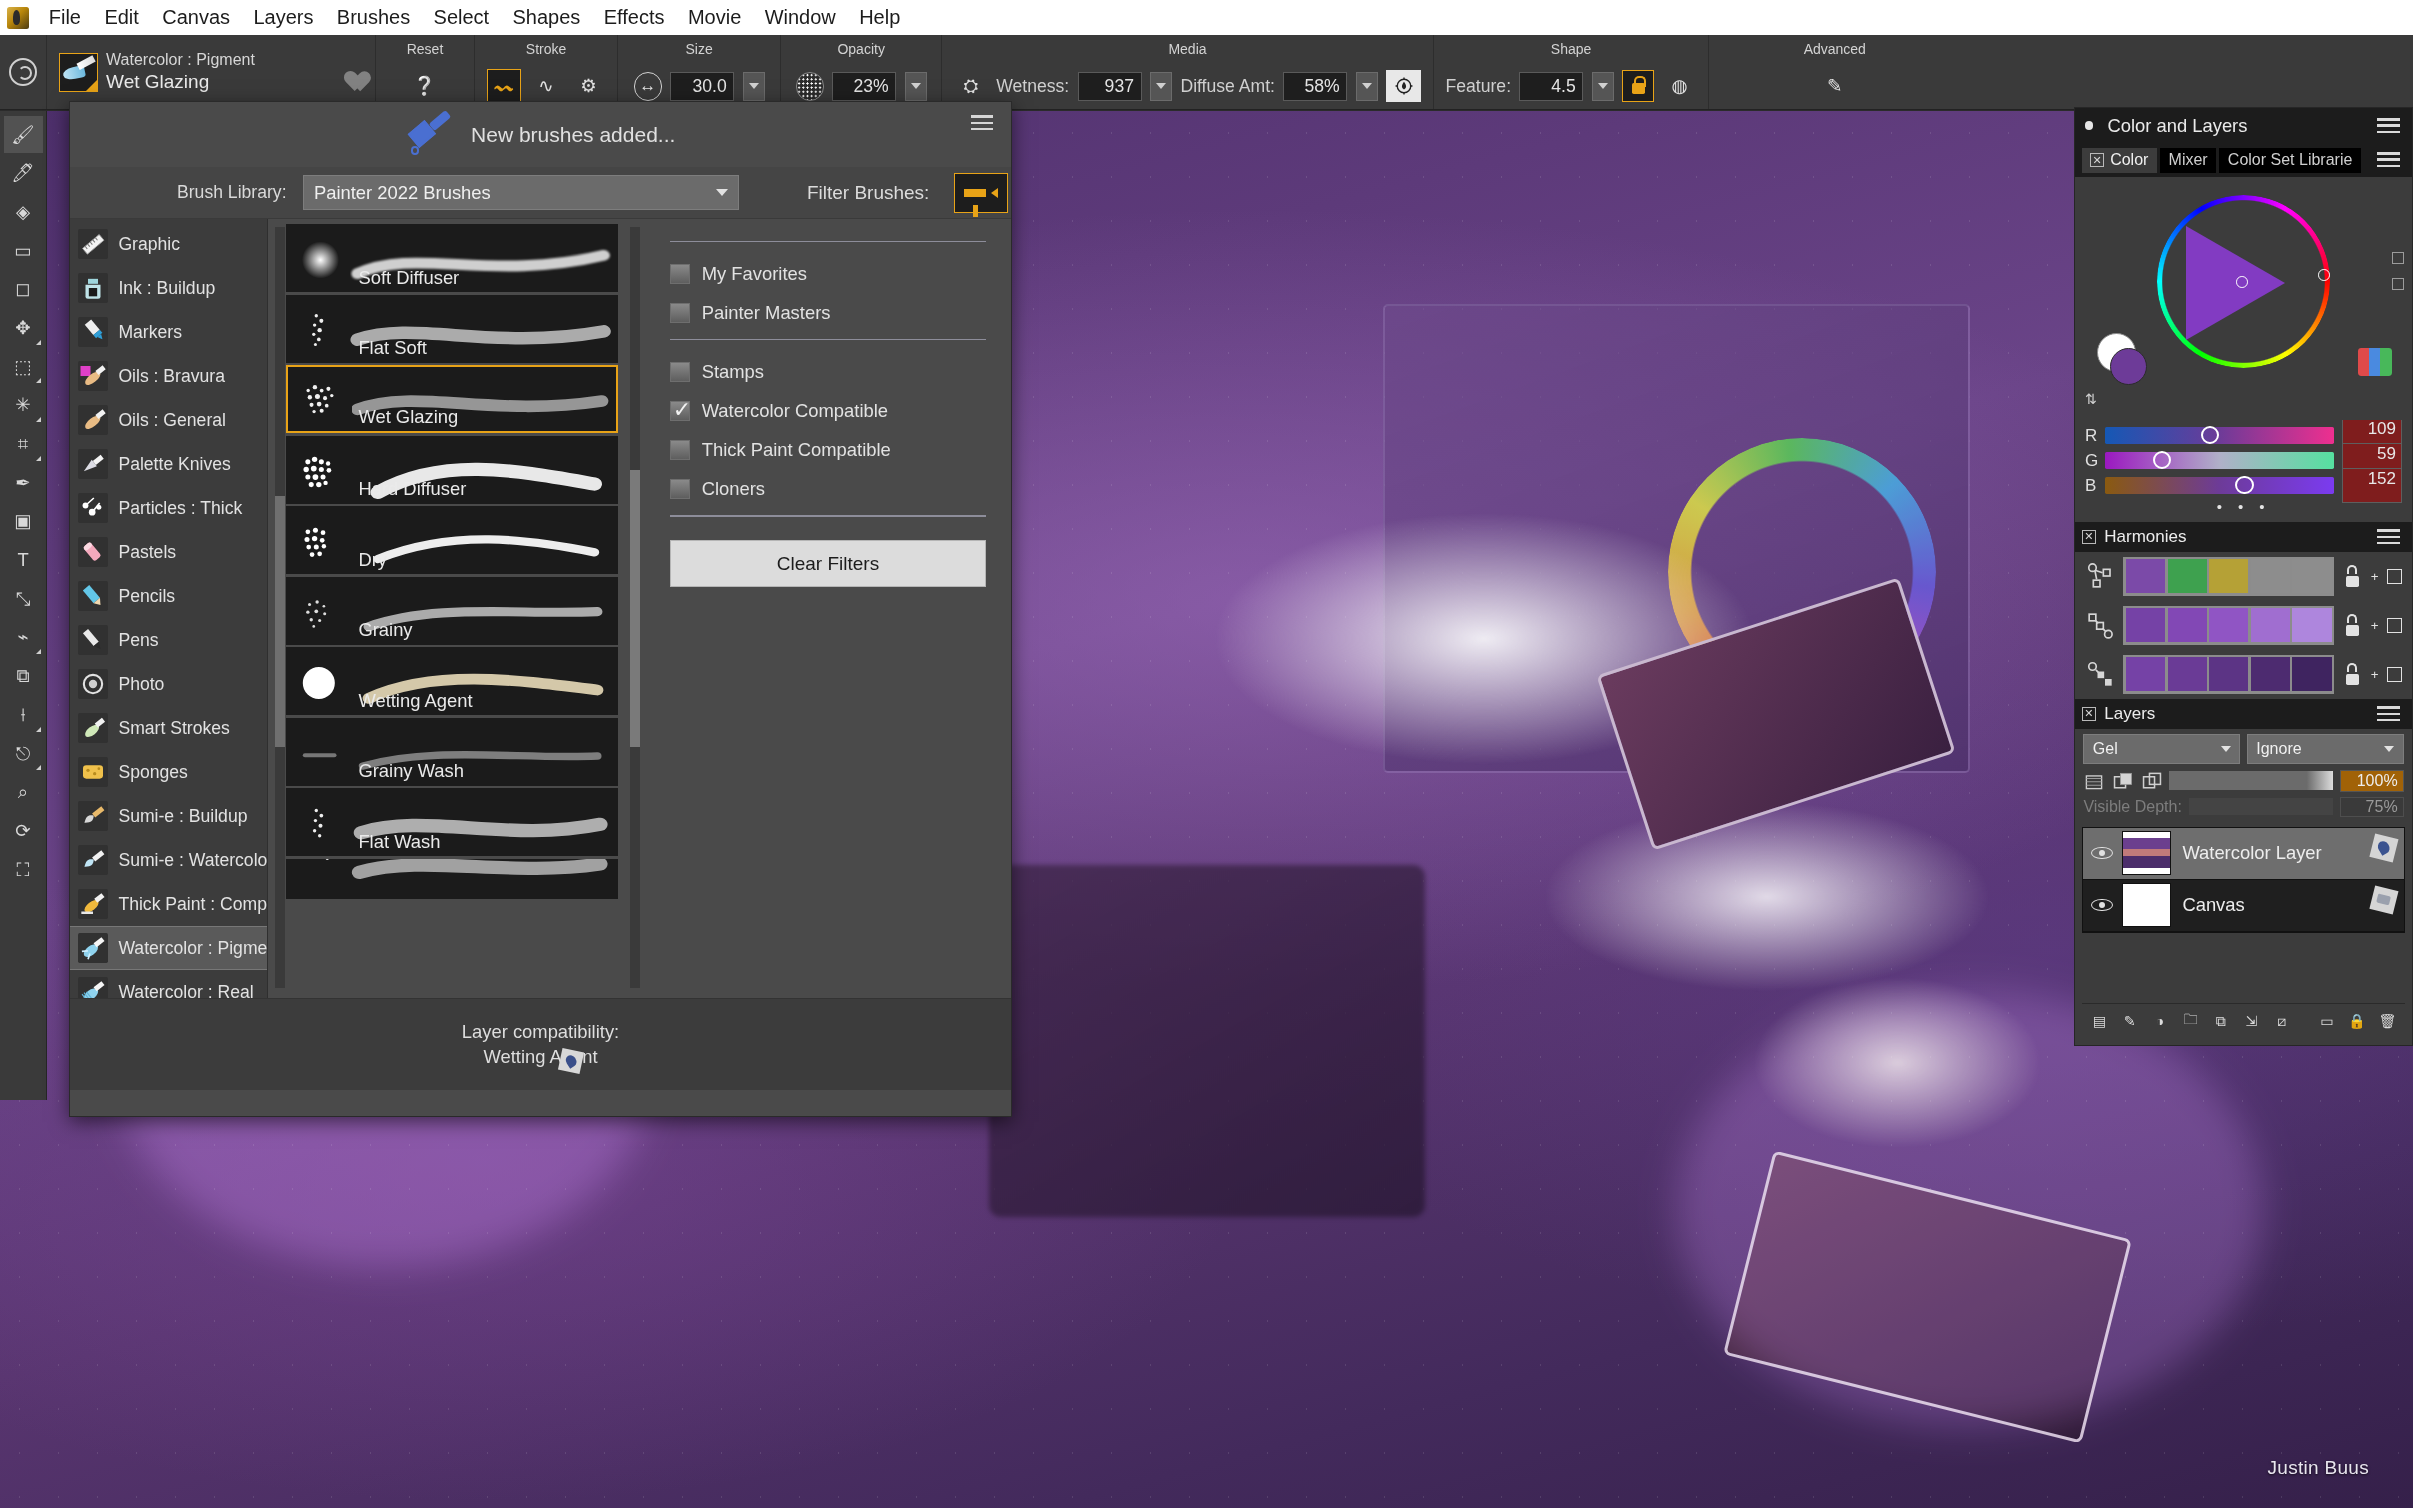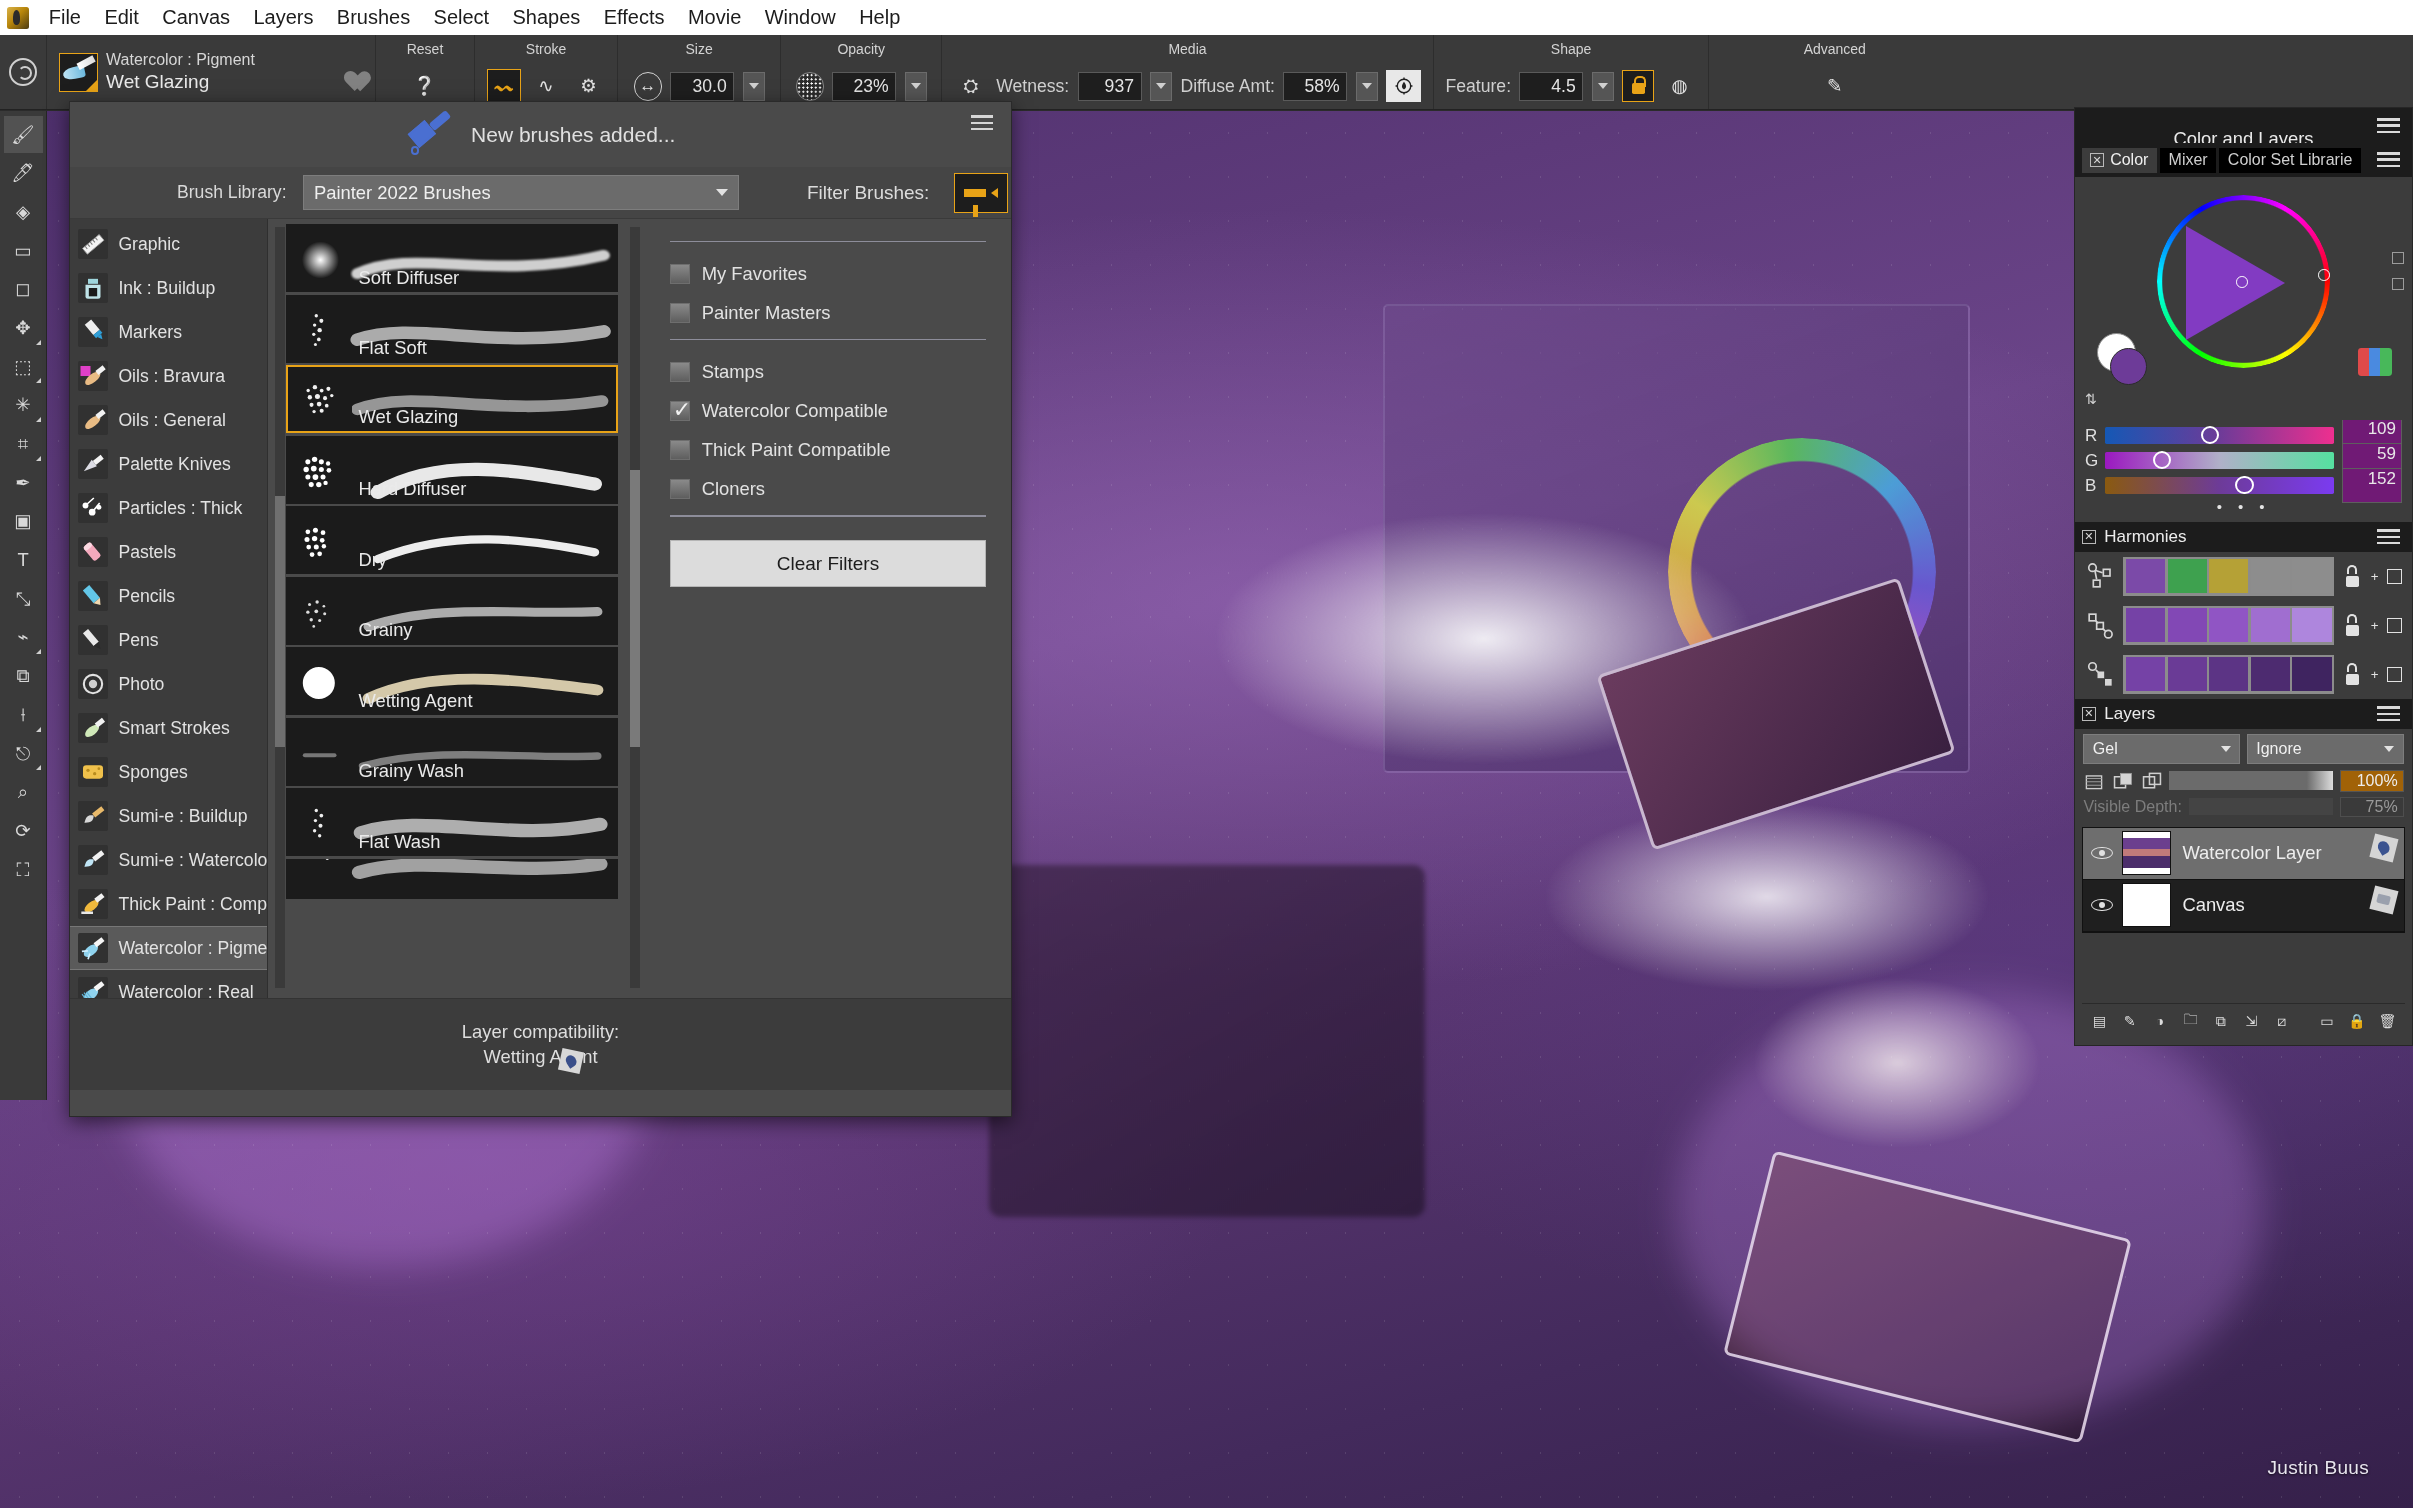--- a/index.html
+++ b/index.html
@@ -351,21 +351,21 @@
     border-radius: 50% 50% 50% 0; transform: rotate(-45deg);
   }
 
   
   .rpanel {
     position:absolute; right: 0; top: 107px; width: 339px; height: 939px;
     background:#3c3c3c; border:0.8px solid #262626;
   }
   .rp-title {
     height: 35px; background:#1c1c1c; display:flex; align-items:center;
-    padding: 0 10px; gap: 20px; position:relative;flex-direction:column;
+    padding: 0 10px; gap: 14px; position:relative;
   }
   .rp-dot { width:8.4px;height:8.4px;border-radius:50%; background:#e6e6e6; }
   .rp-title-text { font-size: 18.4px; color:#eaeaea; }
   .burger { width: 23.5px; height: 15px; display:flex; flex-direction:column; justify-content:space-between; }
   .burger i { height:2.5px; background:#dadada; display:block; }
   .rp-burger { position:absolute; right: 11.7px; top: 10px; }
 
   .tabstrip {
     height: 34px; background:#1c1c1c; display:flex; align-items:center;
     padding-left: 6.7px; gap: 3.4px; position:relative;
@@ -442,21 +442,21 @@
     flex:1; height: 17px; position:relative; border-radius: 1.7px;
   }
   .rgb-bar.r { background: linear-gradient(90deg,#1558b5,#6d3b98,#ee2f8f); }
   .rgb-bar.g { background: linear-gradient(90deg,#9b18c0,#b0b0c8,#55e0a0); }
   .rgb-bar.b { background: linear-gradient(90deg,#8a5a10,#6d3b98,#7b3bf0); }
   .rgb-knob {
     position:absolute; top:-1.7px; width: 18.4px; height: 18.4px; border-radius:50%;
     border: 2.5px solid #ffffff;
   }
   .rgb-val {
-    width: 60px; height: 35px; background:#701a75; border:0.8px solid #5e5e5e;
+    width: 60px; height: 35px; background:#7f1d1d; border:0.8px solid #5e5e5e;
     color:#e8e8e8; font-size: 17px; text-align:right; padding-right:5px; line-height:20px;
   }
   .rgb-dots { text-align:center; color:#e4e4e4; font-size: 15px; letter-spacing: 5.9px; height: 15px; }
 
   .sec-header {
     height: 30px; background:#1c1c1c; display:flex; align-items:center; gap: 8.4px;
     padding-left: 6.7px; position:relative;
   }
   .sec-title { font-size: 17px; color:#ececec; }
   .sec-burger { position:absolute; right: 11.7px; top: 7.5px; }

